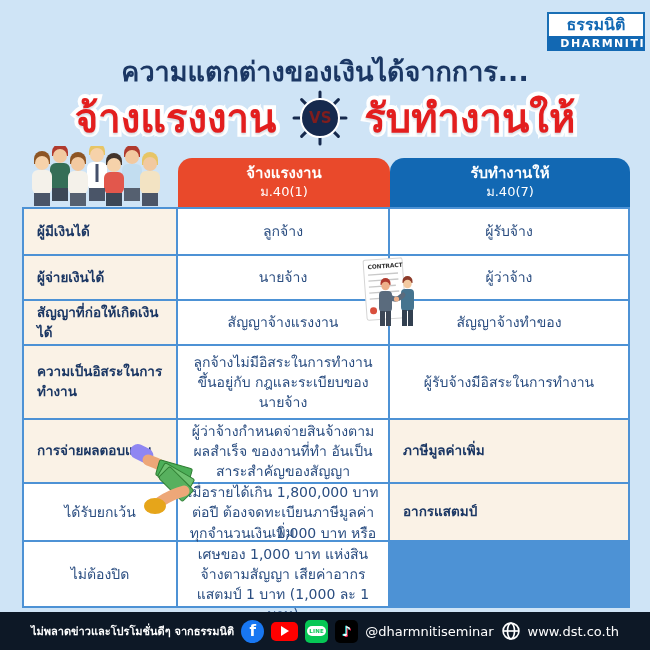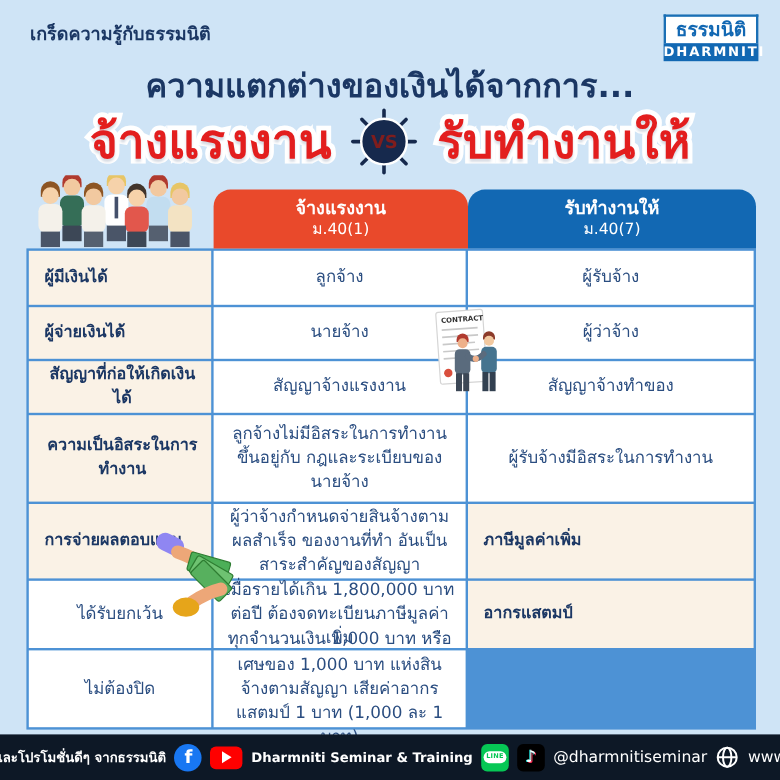--- a/index.html
+++ b/index.html
@@ -5,25 +5,25 @@
   * { margin:0; padding:0; box-sizing:border-box; }
   html,body { width:650px; height:650px; }
   .page {
     position:relative; width:650px; height:650px;
     background:#cfe4f6; overflow:hidden;
     font-family:"DejaVu Sans","Liberation Sans",sans-serif;
     color:#1b3764;
   }
   
   .tagline { position:absolute; left:25px; top:16px; font-size:15px; font-weight:700; color:#1b3764; }
-  .logo { position:absolute; right:18px; top:12px; width:79px; }
+  .logo { position:absolute; right:5px; top:12px; width:98px; }
   .logo-top { background:#ffffff; border:2px solid #1a6fb5; border-bottom:none; color:#1268b3;
               font-weight:700; font-size:16px; text-align:center; line-height:22px; }
   .logo-bottom { background:#1268b3; color:#ffffff; font-size:11px; font-weight:700;
-                 text-align:left; letter-spacing:1.5px; line-height:15px; }
+                 text-align:right; letter-spacing:1.5px; line-height:15px; }
   .main-title { position:absolute; top:50px; left:0; width:100%; text-align:center;
                 font-size:27px; font-weight:700; color:#1b3764; }
   .vs-row { position:absolute; top:88px; left:0; width:100%; height:60px;
             display:flex; justify-content:center; align-items:center; gap:16px; }
   .red-word { position:relative; z-index:0; font-size:40px; font-weight:800; color:#e31e1e;
               text-shadow:0 2px 2px rgba(27,55,100,0.18); }
   .red-word::before { content:attr(data-text); position:absolute; left:0; top:0; z-index:-1;
                       color:#ffffff; -webkit-text-stroke:8px #ffffff; text-shadow:none; }
   .vs-badge { position:relative; width:56px; height:56px; flex:0 0 auto; }
   .vs-badge .vs-label { position:absolute; left:0; top:0; width:100%; height:100%;
@@ -36,21 +36,21 @@
   .col-head { color:#fff; text-align:center; border-radius:14px 14px 0 0; padding-top:5px; }
   .col-head.orange { width:212px; background:#e9492b; }
   .col-head.blue   { width:240px; background:#1268b3; }
   .col-head .t  { font-size:15px; font-weight:700; line-height:20px; }
   .col-head .s  { font-size:13px; line-height:17px; }
   .table-body { background:#4d92d5; padding:2px; display:grid;
                 grid-template-columns:152px 210px 238px;
                 grid-template-rows:45px 43px 43px 72px 62px 56px 64px; gap:2px; }
   .cell { background:#ffffff; display:flex; align-items:center; justify-content:center;
           text-align:center; font-size:14px; color:#2a4d80; line-height:1.45; padding:4px 9px; }
-  .cell.lab { background:#faf2e6; justify-content:flex-start; text-align:center;
+  .cell.lab { background:#faf2e6; justify-content:flex-start; text-align:left;
               font-weight:700; color:#1b3764; font-size:13.5px; padding-left:13px; }
   
   .people-ill   { position:absolute; left:28px;  top:146px; z-index:1; }
   .contract-ill { position:absolute; left:358px; top:256px; z-index:5; }
   .money-ill    { position:absolute; left:130px; top:438px; z-index:5; }
   
   .footer { position:absolute; left:0; top:612px; width:650px; height:38px;
             background:#0d1826; display:flex; align-items:center; justify-content:center;
             gap:7px; color:#ffffff; white-space:nowrap; }
   .f-text  { font-size:11px; font-weight:700; }
@@ -66,21 +66,20 @@
                font-size:5.5px; font-weight:800; letter-spacing:0.2px; }
   .tiktok { width:23px; height:23px; border-radius:5px; background:#000;
             color:#fff; font-size:14px; font-weight:700;
             text-shadow:-1px 0 #25f4ee, 1px 1px #fe2c55; }
 </style>
 </head>
 <body>
 
 <div class="page">
 
-  <div class="tagline">เกร็ดความรู้กับธรรมนิติ</div>
 
   <div class="logo">
     <div class="logo-top">ธรรมนิติ</div>
     <div class="logo-bottom">DHARMNITI</div>
   </div>
 
   <div class="main-title">ความแตกต่างของเงินได้จากการ...</div>
 
   <div class="vs-row">
     <span class="red-word" data-text="จ้างแรงงาน">จ้างแรงงาน</span>
@@ -227,21 +226,20 @@
     <path d="M30 64 Q42 56 54 53" stroke="#eda778" stroke-width="11" fill="none" stroke-linecap="round"></path>
     <ellipse cx="25" cy="68" rx="11" ry="8" fill="#e6a51a"></ellipse>
   </svg>
 
   <div class="footer">
     <span class="f-text">ไม่พลาดข่าวและโปรโมชั่นดีๆ จากธรรมนิติ</span>
     <span class="ic fb">f</span>
     <span class="ic yt">
         <span class="tri"></span>
       </span>
-    <span class="f-text">Dharmniti Seminar &amp; Training</span>
     <span class="ic line">
       <span class="bub">LINE</span>
     </span>
     <span class="ic tiktok">♪</span>
     <span class="f-small">@dharmnitiseminar</span>
     <span class="ic">
       <svg width="20" height="20" viewBox="0 0 24 24">
         <circle cx="12" cy="12" r="9.5" fill="none" stroke="#ffffff" stroke-width="2"></circle>
         <ellipse cx="12" cy="12" rx="4.2" ry="9.5" fill="none" stroke="#ffffff" stroke-width="2"></ellipse>
         <line x1="2.5" y1="12" x2="21.5" y2="12" stroke="#ffffff" stroke-width="2"></line>

